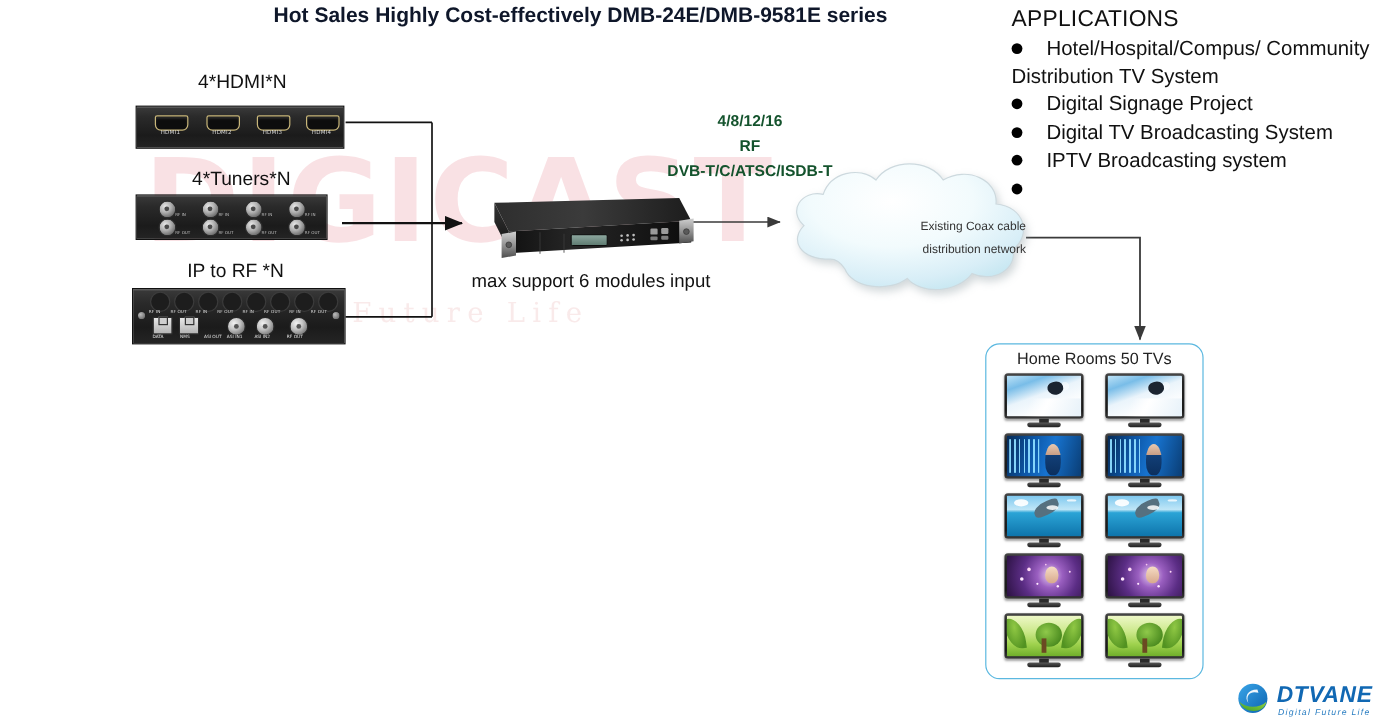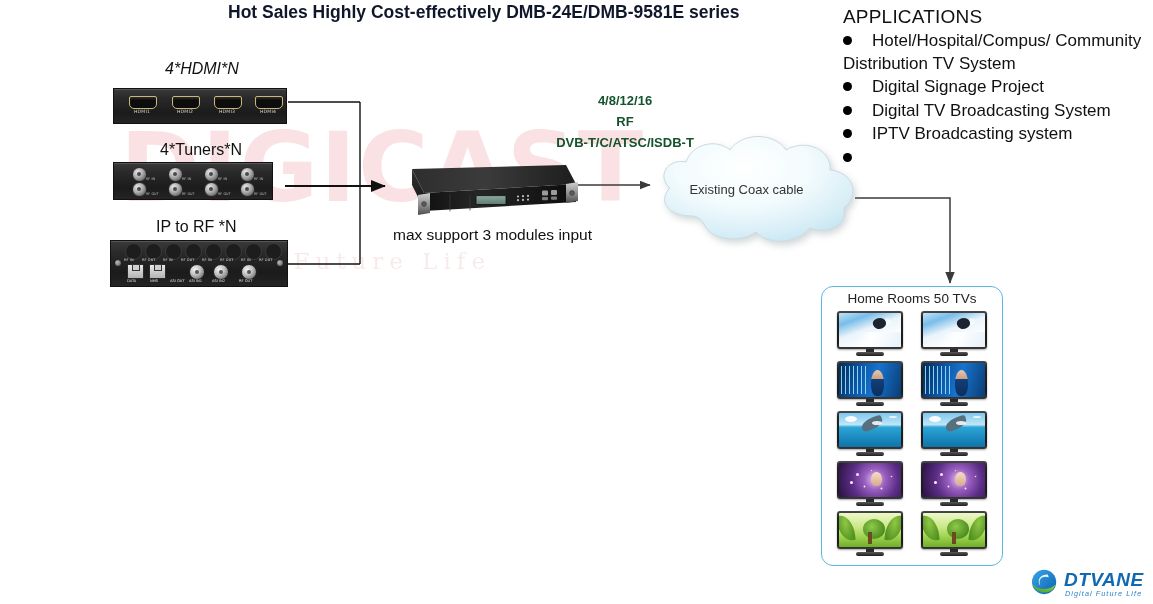--- a/index.html
+++ b/index.html
@@ -245,25 +245,25 @@
     top: 226px;
     font-size: 15.5px;
     color: #111;
     white-space: nowrap;
   }
 
   
   #cloud { position: absolute; left: 648px; top: 128px; width: 230px; height: 128px; }
   .cloud-text {
     position: absolute;
-    left: 654px;
+    left: 670px;
     top: 180px;
     width: 185px;
-    text-align: center;
-    font-size: 13px;
+    text-align: right;
+    font-size: 10px;
     color: #333;
     line-height: 19px;
   }
 
   
   #tvbox {
     position: absolute;
     left: 821px;
     top: 286px;
     width: 180px;
@@ -487,21 +487,21 @@
       <span class="app-bullet"></span><span>Digital TV Broadcasting System</span>
     </div>
     <div class="app-item">
       <span class="app-bullet"></span><span>IPTV Broadcasting system</span>
     </div>
     <div class="app-item">
       <span class="app-bullet"></span>
     </div>
   </div>
 
-  <div class="lbl" style="left:165px; top:60px;font-style:italic;">4*HDMI*N</div>
+  <div class="lbl" style="left:165px; top:60px;">4*HDMI*N</div>
   <div class="panel" id="hdmi-panel">
     <div class="hdmi-port" style="left:15px;"></div>
     <div class="hdmi-port" style="left:58px;"></div>
     <div class="hdmi-port" style="left:100px;"></div>
     <div class="hdmi-port" style="left:141px;"></div>
     <div class="hdmi-lbl" style="left:13px;">HDMI1</div>
     <div class="hdmi-lbl" style="left:56px;">HDMI2</div>
     <div class="hdmi-lbl" style="left:98px;">HDMI3</div>
     <div class="hdmi-lbl" style="left:139px;">HDMI4</div>
   </div>
@@ -635,21 +635,21 @@
 
     <rect x="152" y="27.5" width="6" height="5" rx="1" fill="#9a9a9a"></rect>
     <rect x="161" y="27" width="6" height="5" rx="1" fill="#9a9a9a"></rect>
     <rect x="152" y="34" width="6" height="3.2" rx="1" fill="#7d7d7d"></rect>
     <rect x="161" y="33.5" width="6" height="3.2" rx="1" fill="#7d7d7d"></rect>
 
     <line x1="60" y1="30.6" x2="60" y2="48.5" stroke="#3c3c3c" stroke-width=".7"></line>
     <line x1="80" y1="31.8" x2="80" y2="47.6" stroke="#3c3c3c" stroke-width=".7"></line>
   </svg>
 
-  <div class="modules-note">max support 3 modules input</div>
+  <div class="modules-note">max support 6 modules input</div>
 
   <div class="center-spec">
     <div>4/8/12/16</div>
     <div>RF</div>
     <div>DVB-T/C/ATSC/ISDB-T</div>
   </div>
 
   <svg id="cloud" viewBox="0 0 230 128">
     <defs>
       <radialGradient id="cloudG" cx="42%" cy="30%" r="80%">
@@ -671,20 +671,21 @@
                C158,10 184,22 182,42
                C206,44 212,68 196,80
                C200,96 180,108 162,100
                C150,116 120,118 108,104
                C92,116 62,112 56,96
                C52,90 48,88 44,88 Z" fill="url(#cloudG)" stroke="#cdd9de" stroke-width="1"></path>
     </g>
   </svg>
   <div class="cloud-text">
     <div>Existing Coax cable</div>
+    <div>distribution network</div>
   </div>
 
   <div id="tvbox">
     <div class="tvbox-title">Home Rooms 50 TVs</div>
     <div class="tv-grid">
 
       <div class="tv">
         <div class="tv-bezel">
           <div class="tv-screen">
               <div class="scene-snow"></div>

